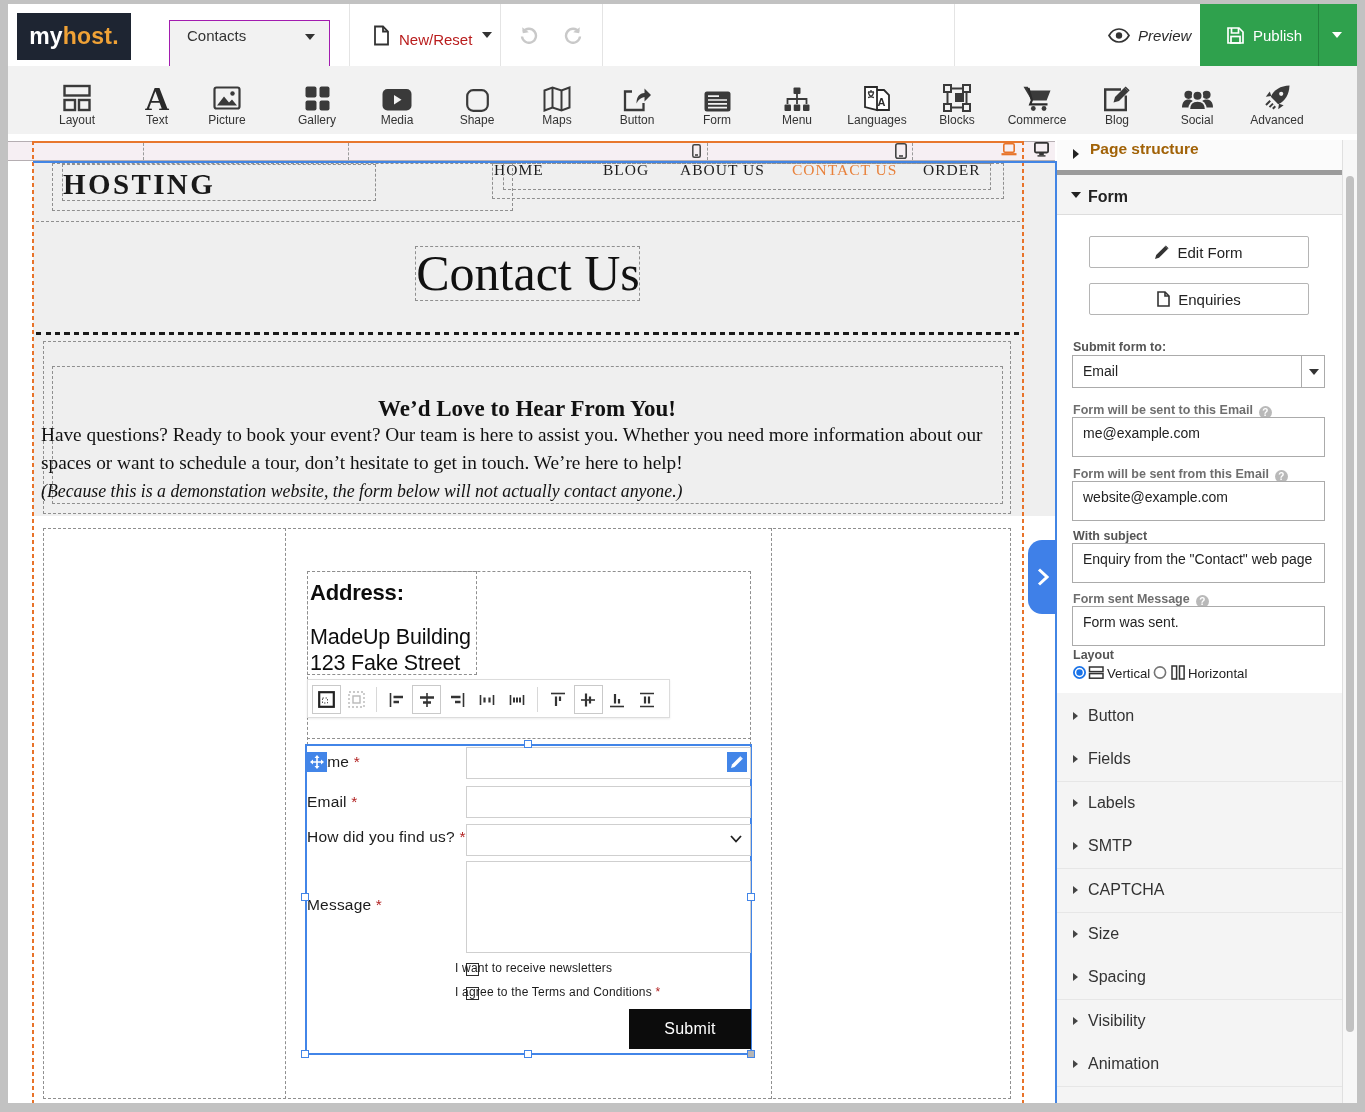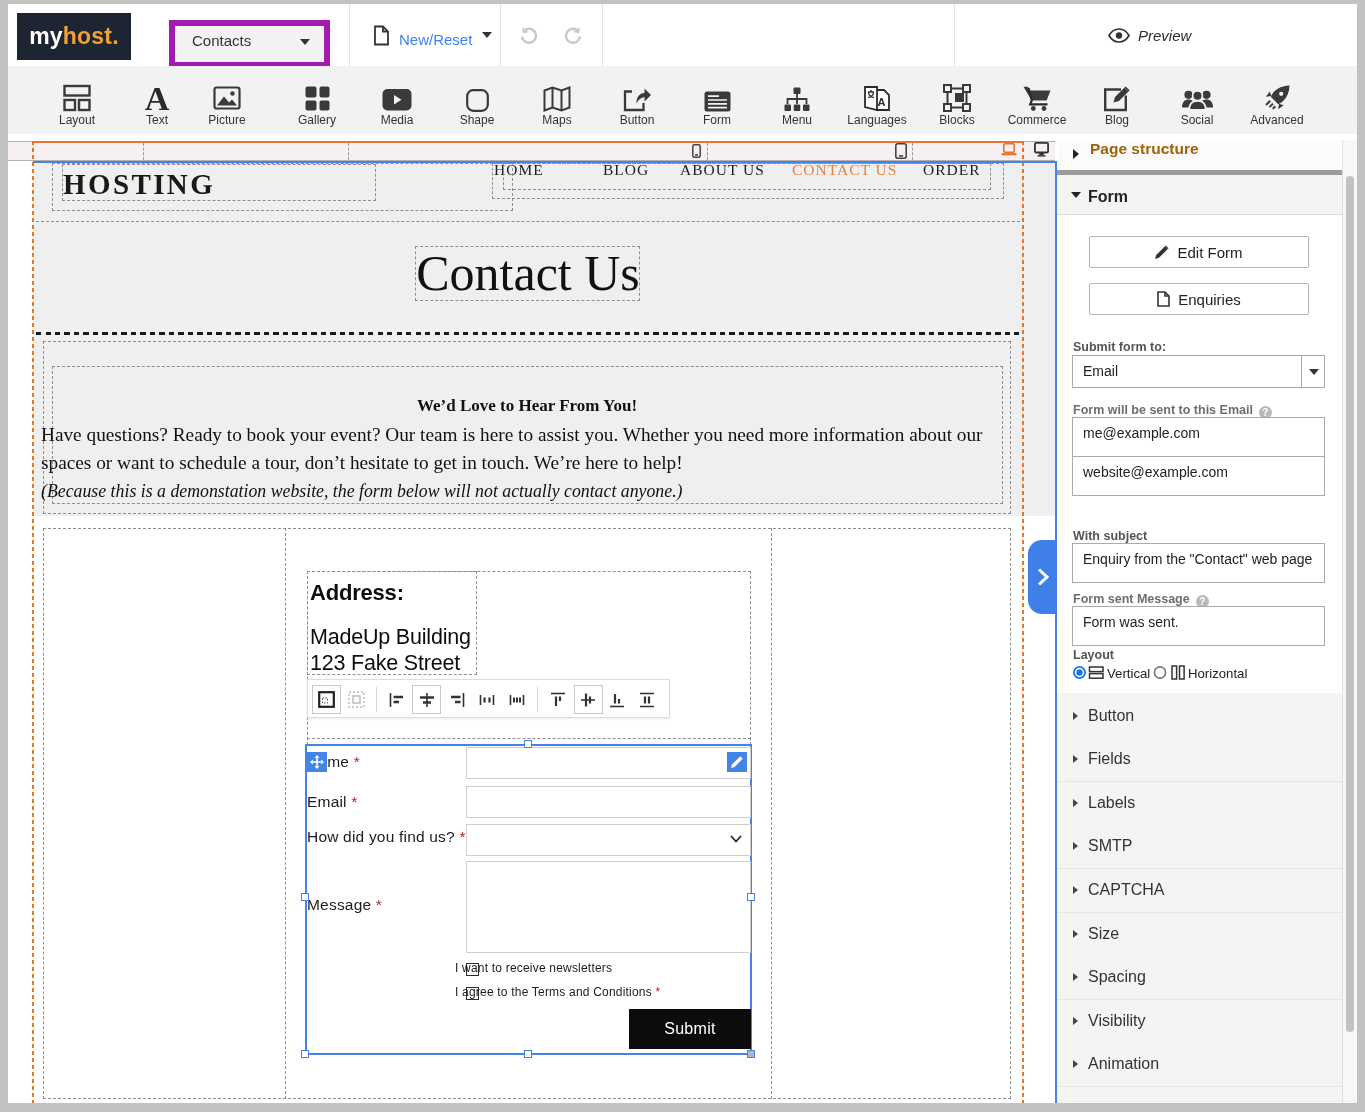--- a/index.html
+++ b/index.html
@@ -13,25 +13,25 @@
 
 #frame-top { left:0; top:0; width:1365px; height:4px; background:#c2c2c2; z-index:50; }
 #frame-left { left:0; top:0; width:8px; height:1112px; background:#c2c2c2; z-index:50; }
 #frame-right { left:1357px; top:0; width:8px; height:1112px; background:#c2c2c2; z-index:50; }
 #frame-bottom { left:0; top:1103px; width:1365px; height:9px; background:#c2c2c2; z-index:50; }
 
 #topbar { left:8px; top:4px; width:1349px; height:62px; background:#fff; }
 #logo { left:9px; top:9px; width:114px; height:47px; background:#1e2532; color:#fff; font-weight:bold; font-size:23px; text-align:center; line-height:47px; letter-spacing:0.2px; }
 #logo span { color:#f0a236; }
 .vsep { position:absolute; top:0; width:1px; height:62px; background:#e4e4e4; }
-#contacts { left:161px; top:16px; width:161px; height:48px; background:#f2f2f2; border:6px solid #a21caf; font-size:15px; color:#333; line-height:30px; padding-left:17px; }
+#contacts { left:161px; top:16px; width:161px; height:48px; background:#f2f2f2; border:1px solid #a21caf; font-size:15px; color:#333; line-height:30px; padding-left:17px; }
 #contacts .caret { position:absolute; right:14px; top:13px; }
 .caret { width:0; height:0; border-left:5px solid transparent; border-right:5px solid transparent; border-top:6px solid #333; display:inline-block; }
 #newreset { left:365px; top:0; height:62px; display:flex; align-items:center; }
-#newreset .txt { font-size:15px; color:#3b82f6; margin:9px 10px 0 9px; }
+#newreset .txt { font-size:15px; color:#b91c1c; margin:9px 10px 0 9px; }
 #undoredo { left:512px; top:0; height:62px; display:flex; align-items:center; gap:26px; }
 #settings { left:969px; top:0; height:62px; display:flex; align-items:center; }
 #settings .txt { font-size:15px; color:#2b2b2b; margin:0 12px 0 8px; }
 #preview { left:1100px; top:0; height:62px; display:flex; align-items:center; }
 #preview .txt { font-size:15px; color:#2b2b2b; margin-left:8px;font-style:italic; }
 #publish { left:1192px; top:0; width:157px; height:62px; background:#2fa14d; display:flex; align-items:center; }
 #publish .txt { color:#fff; font-size:15px; margin-left:9px; }
 #publish .div { position:absolute; left:118px; top:0; width:1px; height:62px; background:#22813b; }
 #publish .caret { border-top-color:#fff; position:absolute; left:132px; top:28px; }
 
@@ -48,21 +48,21 @@
 
 #blue-h { left:33px; top:161px; width:1024px; height:2px; background:#4285e4; z-index:5; }
 #blue-v { left:1055px; top:161px; width:2px; height:942px; background:#4285e4; z-index:5; }
 
 #grey-band { left:33px; top:163px; width:1022px; height:353px; background:#efefef; }
 #white-band { left:33px; top:516px; width:1022px; height:587px; background:#fff; }
 #hosting { left:63px; top:170px; font-family:"Liberation Serif",serif; font-weight:bold; font-size:29px; line-height:29px; letter-spacing:2.4px; color:#191919; }
 .nav { position:absolute; top:161px; font-family:"Liberation Serif",serif; font-size:15.5px; letter-spacing:1px; color:#1d1d1d; }
 #contactus-h { left:33px; top:248px; width:990px; text-align:center; font-family:"Liberation Serif",serif; font-size:50px; line-height:50px; color:#111; }
 #blackdash { left:36px; top:332px; width:984px; height:2.5px; background:repeating-linear-gradient(90deg,#1a1a1a 0 5px,rgba(0,0,0,0) 5px 9.5px); }
-#weld { left:43px; top:396px; width:968px; text-align:center; font-family:"Liberation Serif",serif; font-weight:bold; font-size:17px; color:#111; }
+#weld { left:43px; top:396px; width:968px; text-align:center; font-family:"Liberation Serif",serif; font-weight:bold; font-size:23px; color:#111; }
 #para { left:41px; top:421px; width:985px; font-family:"Liberation Serif",serif; font-size:19.3px; line-height:28px; color:#111; }
 
 #address1 { left:310px; top:580px; font-size:22px; line-height:26px; font-weight:bold; color:#0d0d0d; letter-spacing:-0.2px; }
 #address2 { left:310px; top:624px; font-size:21.5px; line-height:26px; color:#0d0d0d; letter-spacing:-0.2px; }
 
 #minibar { left:307px; top:679px; width:363px; height:39px; background:#fff; border:1px solid #dcdcdc; box-shadow:0 1px 2px rgba(0,0,0,0.08); }
 .mb { position:absolute; top:5px; width:29px; height:29px; display:flex; align-items:center; justify-content:center; }
 .mb.sel { border:1px solid #c9c9c9; }
 .mbsep { position:absolute; top:7px; width:1px; height:25px; background:#d8d8d8; }
 
@@ -129,20 +129,30 @@
         <path d="M2.2 1.2 L2.8 7.3 L8.8 6.2 Z" fill="#c9c9c9"></path>
       </svg>
   </div>
   <div class="abs" id="preview">
     <svg width="22" height="15" viewBox="0 0 22 15">
         <path d="M1 7.5 C4 2.2 8 1 11 1 s7 1.2 10 6.5 C18 12.8 14 14 11 14 S4 12.8 1 7.5 Z" fill="none" stroke="#333" stroke-width="1.7"></path>
         <circle cx="11" cy="7.5" r="3.2" fill="#333"></circle>
       </svg>
     <span class="txt">Preview</span>
   </div>
+  <div class="abs" id="publish">
+    <svg style="margin-left:27px" width="17" height="17" viewBox="0 0 17 17">
+        <path d="M1 1 H12 L16 5 V16 H1 Z" fill="none" stroke="#fff" stroke-width="1.7"></path>
+        <path d="M4.5 1 V6 H11.5 V1" fill="none" stroke="#fff" stroke-width="1.7"></path>
+        <rect x="4" y="9.5" width="9" height="6.5" fill="none" stroke="#fff" stroke-width="1.7"></rect>
+      </svg>
+    <span class="txt">Publish</span>
+    <span class="div"></span>
+      <span class="caret"></span>
+  </div>
 </div>
 
 <div class="abs" id="toolbar2">
     <div class="tool" style="left:29px">
       <div class="ic">
         <svg width="28" height="28" viewBox="0 0 28 28">
           <rect x="1.5" y="2" width="25" height="9.5" stroke="#3a3a3a" fill="none" stroke-width="2.4"></rect>
           <rect x="1.5" y="16" width="10.5" height="10" stroke="#3a3a3a" fill="none" stroke-width="2.4"></rect>
           <rect x="16" y="16" width="10.5" height="10" stroke="#3a3a3a" fill="none" stroke-width="2.4"></rect>
         </svg>
@@ -518,21 +528,21 @@
       <path d="M8 1 V5 H12" fill="none" stroke="#333" stroke-width="1.6"></path>
     </svg>Enquiries</div>
 <div class="slabel" style="top:340px; color:#555;">Submit form to:</div>
 <div class="sinput" style="top:355px; height:33px;">Email
   <span style="position:absolute; right:22px; top:0; width:1px; height:31px; background:#ababab;"></span>
   <span class="caret" style="position:absolute; right:5px; top:13px;"></span>
 </div>
 <div class="slabel" style="top:403px;">Form will be sent to this Email<span class="qm">?</span></div>
 <div class="sinput" style="top:417px;">me@example.com</div>
 <div class="slabel" style="top:467px;">Form will be sent from this Email<span class="qm">?</span></div>
-<div class="sinput" style="top:456px;">website@example.com</div>
+<div class="sinput" style="top:481px;">website@example.com</div>
 <div class="slabel" style="top:529px; color:#555;">With subject</div>
 <div class="sinput" style="top:543px;">Enquiry from the "Contact" web page</div>
 <div class="slabel" style="top:592px;">Form sent Message<span class="qm">?</span></div>
 <div class="sinput" style="top:606px;">Form was sent.</div>
 <div class="slabel" style="top:648px; color:#555;">Layout</div>
 <div class="abs" id="radios" style="left:1073px; top:664px; width:260px; height:16px;">
     <svg width="260" height="17" viewBox="0 0 260 17">
    <circle cx="6.5" cy="8.5" r="5.6" fill="#fff" stroke="#1a73e8" stroke-width="1.8"></circle>
       <circle cx="6.5" cy="8.5" r="3.2" fill="#1a73e8"></circle>
    <rect x="16.5" y="3" width="13.5" height="4.6" fill="none" stroke="#333" stroke-width="1.5"></rect>

